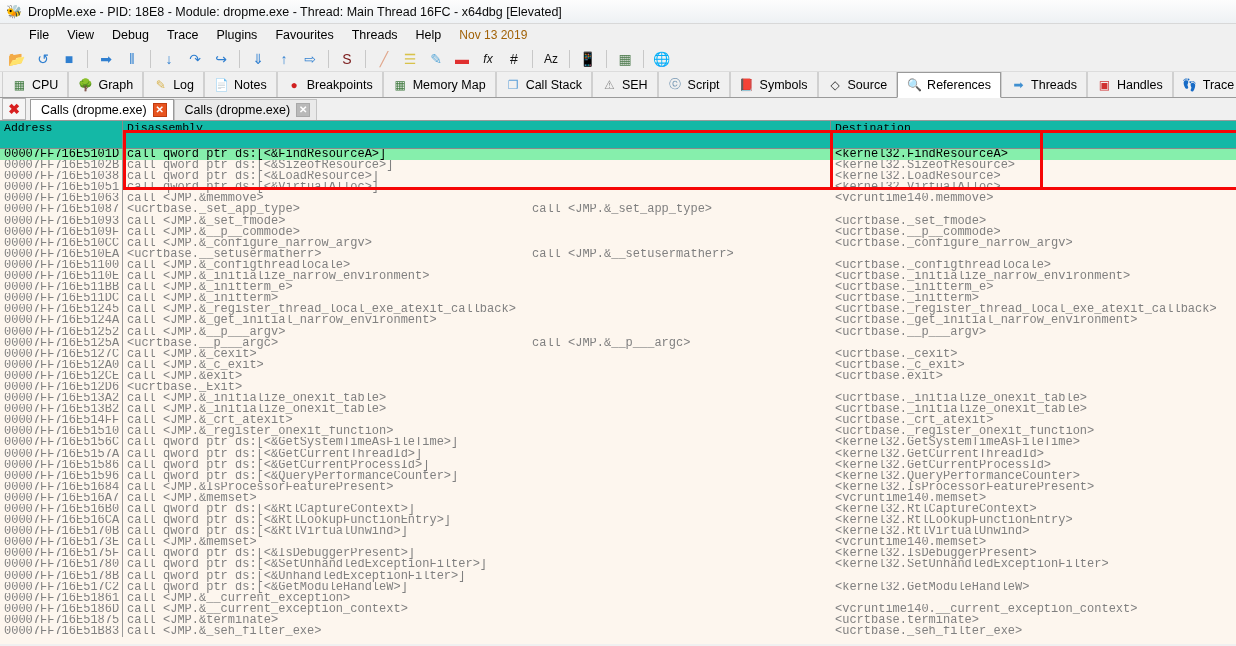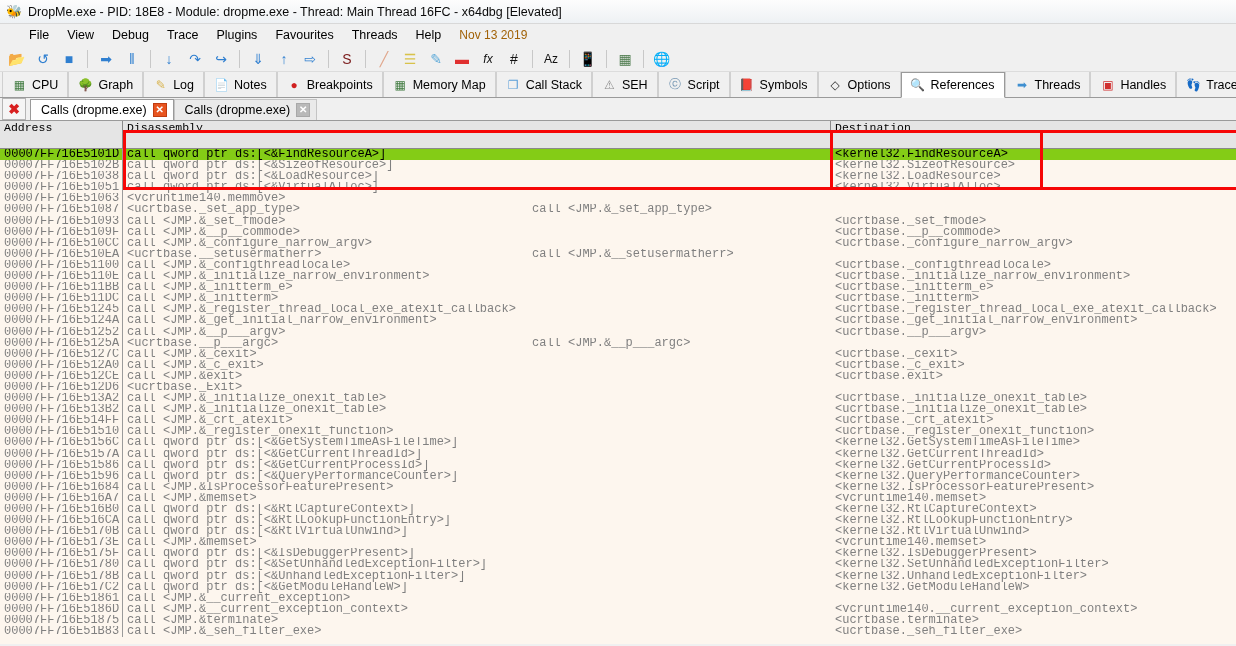--- a/index.html
+++ b/index.html
@@ -99,42 +99,42 @@
   
   .tablewrap{
     position:relative;
     height:523px;
     background:#fdf6ee;
     border-top:1px solid #9a9a9a;
     overflow:hidden;
   }
   .hdr{
     display:flex;height:28px;box-sizing:border-box;
-    background:#e5e5e5;
+    background:#14b8a6;
     font-family:"Liberation Mono", monospace;
     font-size:11.5px;color:#000;
     border-bottom:1px solid #8a8a8a;
   }
   .hdr .hc{
     box-sizing:border-box;padding-left:4px;
     border-right:1px solid #8a8a8a;
     overflow:hidden;white-space:nowrap;cursor:default;
   }
   .col-addr{width:123px;flex:none;}
   .col-dis{width:708px;flex:none;}
   .col-dst{width:405px;flex:none;border-right:none !important;}
 
   .rows{font-family:"Liberation Mono", monospace;font-size:12px;}
   .row{display:flex;height:11.1px;line-height:11.1px;white-space:nowrap;}
   .row .c{
     box-sizing:border-box;padding-left:4px;overflow:hidden;
     color:#808080;
   }
   .row .c.addr{border-right:1px solid #9a9a9a;}
-  .row.sel .c{background:#84cc16;color:#000000;}
+  .row.sel .c{background:#86efac;color:#000000;}
 
   
   .annot{
     position:absolute;
     border:3px solid #f60606;
     box-sizing:border-box;
     pointer-events:none;
   }
   .annot.left{left:123px;top:9px;width:1193px;height:60px;border-right:none;}
   .annot.right{left:830px;top:9px;width:213px;height:60px;}
@@ -273,21 +273,21 @@
     <div class="tab">
       <span class="tico" style="color: rgb(122, 154, 181); font-size: 12px;">ⓒ</span>
       <span>Script</span>
     </div>
     <div class="tab">
       <span class="tico" style="color: rgb(208, 48, 48); font-size: 12px;">📕</span>
       <span>Symbols</span>
     </div>
     <div class="tab">
       <span class="tico" style="color: rgb(51, 51, 51); font-size: 12px;">◇</span>
-      <span>Options</span>
+      <span>Source</span>
     </div>
     <div class="tab active">
       <span class="tico" style="color: rgb(106, 106, 106); font-size: 12px;">🔍</span>
       <span>References</span>
     </div>
     <div class="tab">
       <span class="tico" style="color: rgb(63, 143, 208); font-size: 12px;">➡</span>
       <span>Threads</span>
     </div>
     <div class="tab">
@@ -336,20 +336,21 @@
         <div class="c col-dis">call qword ptr ds:[&lt;&amp;LoadResource&gt;]</div>
         <div class="c col-dst">&lt;kernel32.LoadResource&gt;</div>
       </div>
       <div class="row">
         <div class="c addr col-addr">00007FF716E51051</div>
         <div class="c col-dis">call qword ptr ds:[&lt;&amp;VirtualAlloc&gt;]</div>
         <div class="c col-dst">&lt;kernel32.VirtualAlloc&gt;</div>
       </div>
       <div class="row">
         <div class="c addr col-addr">00007FF716E51063</div>
+        <div class="c col-dis">call &lt;JMP.&amp;memmove&gt;</div>
         <div class="c col-dst">&lt;vcruntime140.memmove&gt;</div>
       </div>
       <div class="row">
         <div class="c addr col-addr">00007FF716E51087</div>
         <div class="c col-dst">&lt;ucrtbase._set_app_type&gt;</div>
         <div class="c col-dis">call &lt;JMP.&amp;_set_app_type&gt;</div>
       </div>
       <div class="row">
         <div class="c addr col-addr">00007FF716E51093</div>
         <div class="c col-dis">call &lt;JMP.&amp;_set_fmode&gt;</div>
@@ -505,21 +506,20 @@
         <div class="c col-dst">&lt;kernel32.IsDebuggerPresent&gt;</div>
       </div>
       <div class="row">
         <div class="c addr col-addr">00007FF716E51780</div>
         <div class="c col-dis">call qword ptr ds:[&lt;&amp;SetUnhandledExceptionFilter&gt;]</div>
         <div class="c col-dst">&lt;kernel32.SetUnhandledExceptionFilter&gt;</div>
       </div>
       <div class="row">
         <div class="c addr col-addr">00007FF716E5178B</div>
         <div class="c col-dis">call qword ptr ds:[&lt;&amp;UnhandledExceptionFilter&gt;]</div>
-        <div class="c col-dst">&lt;kernel32.UnhandledExceptionFilter&gt;</div>
       </div>
       <div class="row">
         <div class="c addr col-addr">00007FF716E517C2</div>
         <div class="c col-dis">call qword ptr ds:[&lt;&amp;GetModuleHandleW&gt;]</div>
         <div class="c col-dst">&lt;kernel32.GetModuleHandleW&gt;</div>
       </div>
       <div class="row">
         <div class="c addr col-addr">00007FF716E51861</div>
         <div class="c col-dis">call &lt;JMP.&amp;__current_exception&gt;</div>
       </div>

